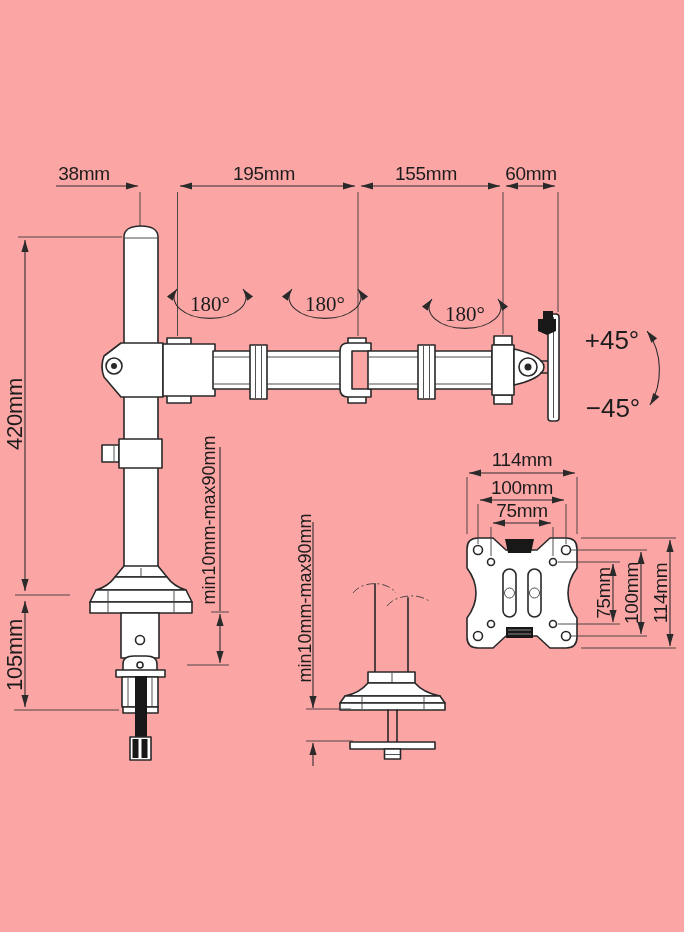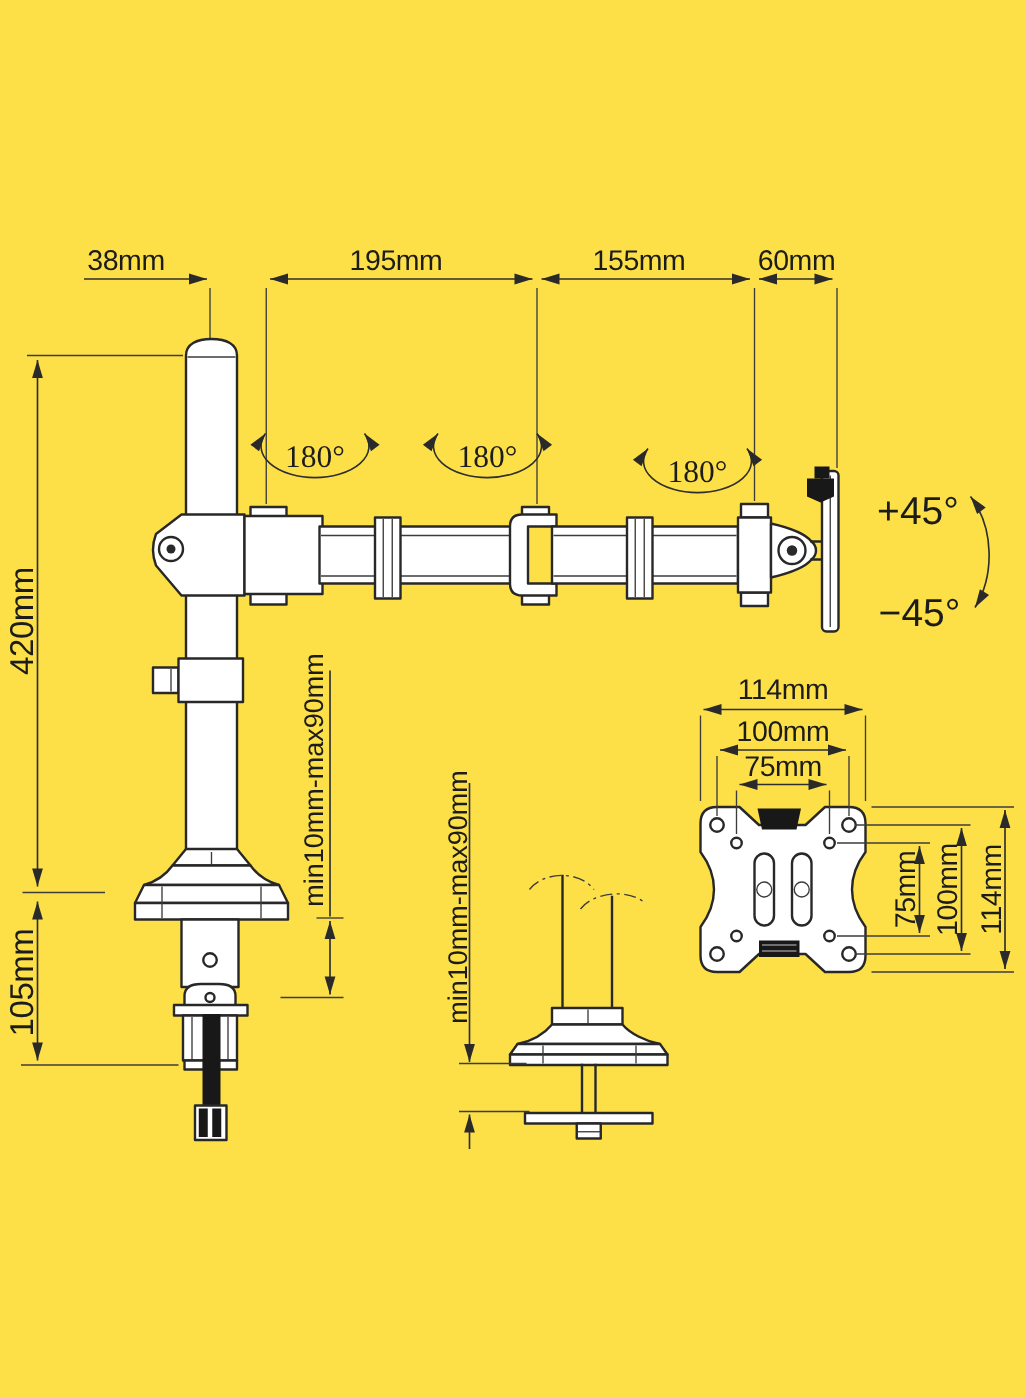--- a/index.html
+++ b/index.html
@@ -1,16 +1,16 @@
 <!DOCTYPE html>
 <html><head>
 <meta charset="utf-8">
 <style>
   html,body { margin:0; padding:0; background:#fff; }
-  #stage { position:relative; width:684px; height:932px; background:#fde047; overflow:hidden;
+  #stage { position:relative; width:684px; height:932px; background:#fca5a5; overflow:hidden;
            font-family:"Liberation Sans", sans-serif; }
   svg { display:block; }
   .ol { fill:#ffffff; stroke:#282828; stroke-width:1.6; stroke-linejoin:round; }
   .ln { fill:none; stroke:#282828; stroke-width:1.6; stroke-linecap:square; }
   .tn { fill:none; stroke:#3c3c3c; stroke-width:0.9; }
   .dm { fill:none; stroke:#2e2e2e; stroke-width:1.1; }
   .bk { fill:#181818; stroke:none; }
   .dk { fill:#2a2a2a; stroke:none; }
   text { fill:#1c1c1c; }
   .dt { font:19px "Liberation Sans", sans-serif; letter-spacing:-0.3px; }

